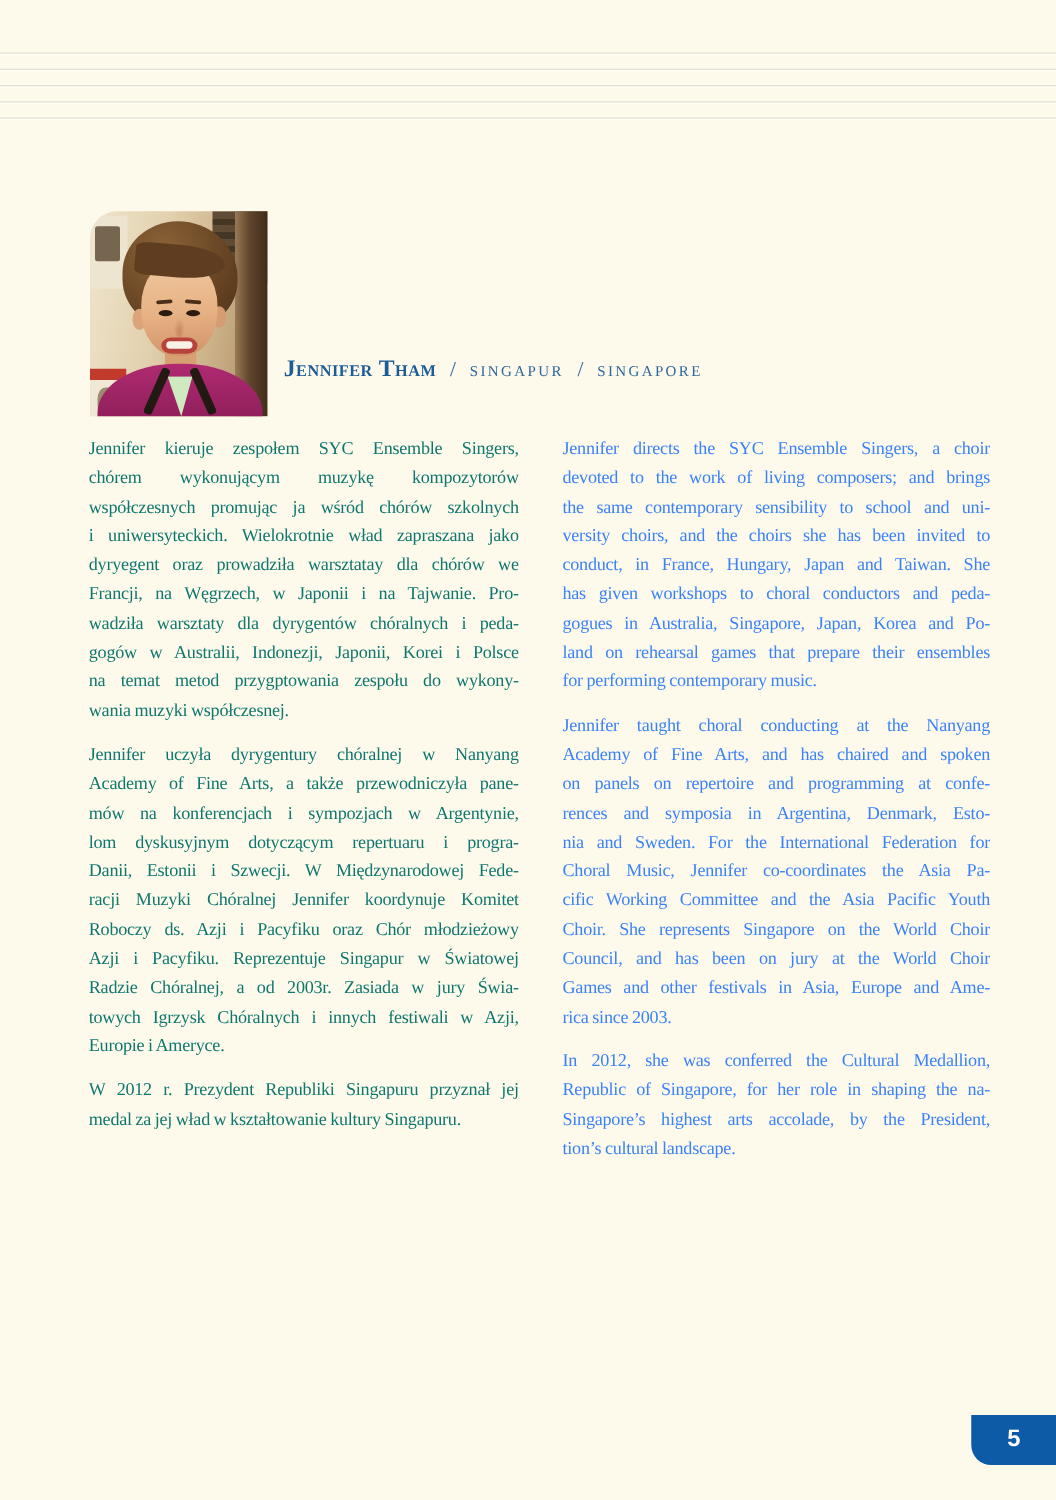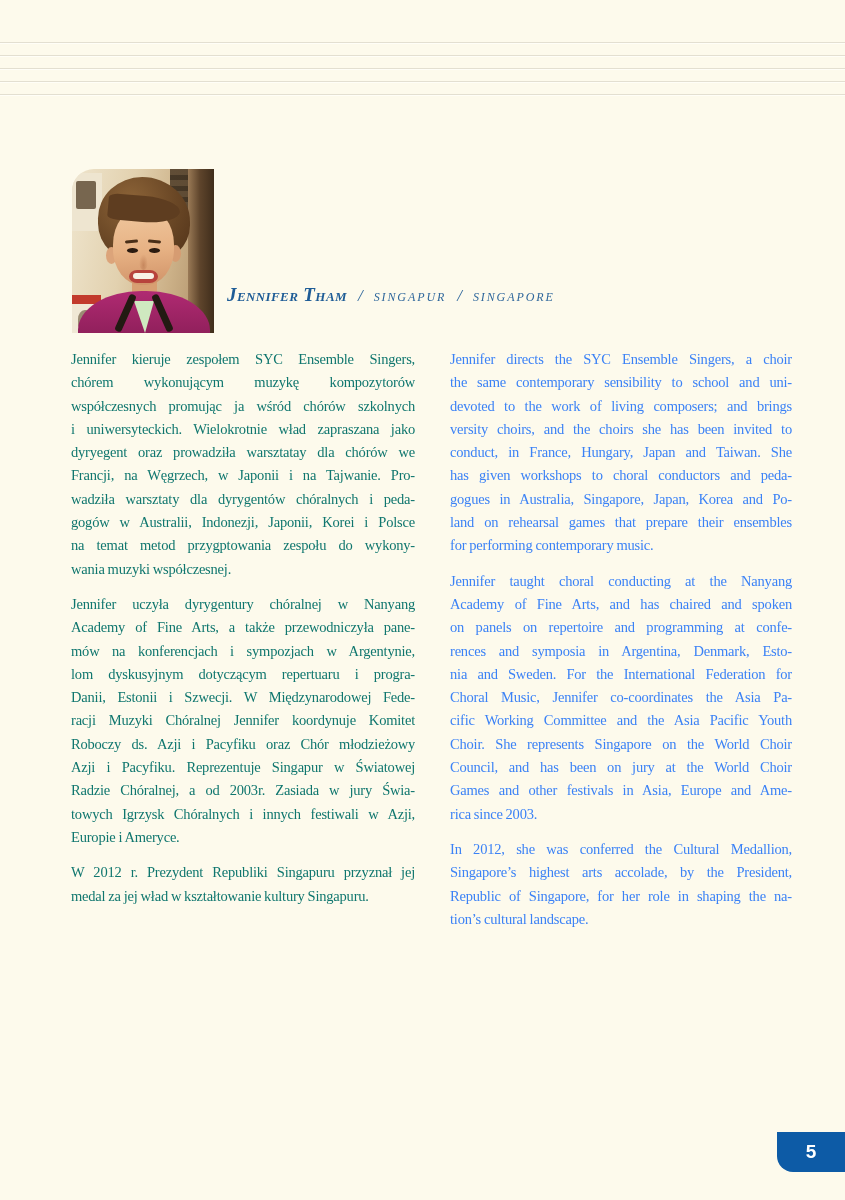--- a/index.html
+++ b/index.html
@@ -69,21 +69,20 @@
   .ph-trim-l { left: 50px; top: 124px; width: 7px; height: 40px; background: #221a12; transform: rotate(24deg); border-radius: 3px; }
   .ph-trim-r { left: 87px; top: 124px; width: 7px; height: 40px; background: #221a12; transform: rotate(-24deg); border-radius: 3px; }
 
   
   .title {
     position: absolute;
     left: 227px; top: 272px;
     color: #1e5c96;
     font-variant: small-caps;
     white-space: nowrap;
-    font-style: italic;
   }
   .title .name { font-size: 19px; font-weight: 700; letter-spacing: .4px; }
   .title .sep  { font-size: 17px; font-weight: 400; margin: 0 3px; color: #2f679c; }
   .title .country { font-size: 17px; font-weight: 400; letter-spacing: 1.9px; color: #2f679c; }
 
   
   .col {
     position: absolute;
     top: 348px;
     font-size: 14.5px;
@@ -182,22 +181,22 @@
         <div class="line last">Europie i Ameryce.</div>
       </div>
       <div class="para">
         <div class="line">W 2012 r. Prezydent Republiki Singapuru przyznał jej</div>
         <div class="line last">medal za jej wład w kształtowanie kultury Singapuru.</div>
       </div>
     </div>
   <div class="col col-en">
       <div class="para">
         <div class="line">Jennifer directs the SYC Ensemble Singers, a choir</div>
+        <div class="line">devoted to the work of living composers; and brings</div>
         <div class="line">the same contemporary sensibility to school and uni-</div>
-        <div class="line">devoted to the work of living composers; and brings</div>
         <div class="line">versity choirs, and the choirs she has been invited to</div>
         <div class="line">conduct, in France, Hungary, Japan and Taiwan. She</div>
         <div class="line">has given workshops to choral conductors and peda-</div>
         <div class="line">gogues in Australia, Singapore, Japan, Korea and Po-</div>
         <div class="line">land on rehearsal games that prepare their ensembles</div>
         <div class="line last">for performing contemporary music.</div>
       </div>
       <div class="para">
         <div class="line">Jennifer taught choral conducting at the Nanyang</div>
         <div class="line">Academy of Fine Arts, and has chaired and spoken</div>
@@ -206,22 +205,22 @@
         <div class="line">nia and Sweden. For the International Federation for</div>
         <div class="line">Choral Music, Jennifer co-coordinates the Asia Pa-</div>
         <div class="line">cific Working Committee and the Asia Pacific Youth</div>
         <div class="line">Choir. She represents Singapore on the World Choir</div>
         <div class="line">Council, and has been on jury at the World Choir</div>
         <div class="line">Games and other festivals in Asia, Europe and Ame-</div>
         <div class="line last">rica since 2003.</div>
       </div>
       <div class="para">
         <div class="line">In 2012, she was conferred the Cultural Medallion,</div>
+        <div class="line">Republic of Singapore, for her role in shaping the na-</div>
         <div class="line">Singapore’s highest arts accolade, by the President,</div>
-        <div class="line">Republic of Singapore, for her role in shaping the na-</div>
         <div class="line last">tion’s cultural landscape.</div>
       </div>
     </div>
 
   <div class="page-tab">
     <span>5</span>
   </div>
 
 </div>
 

